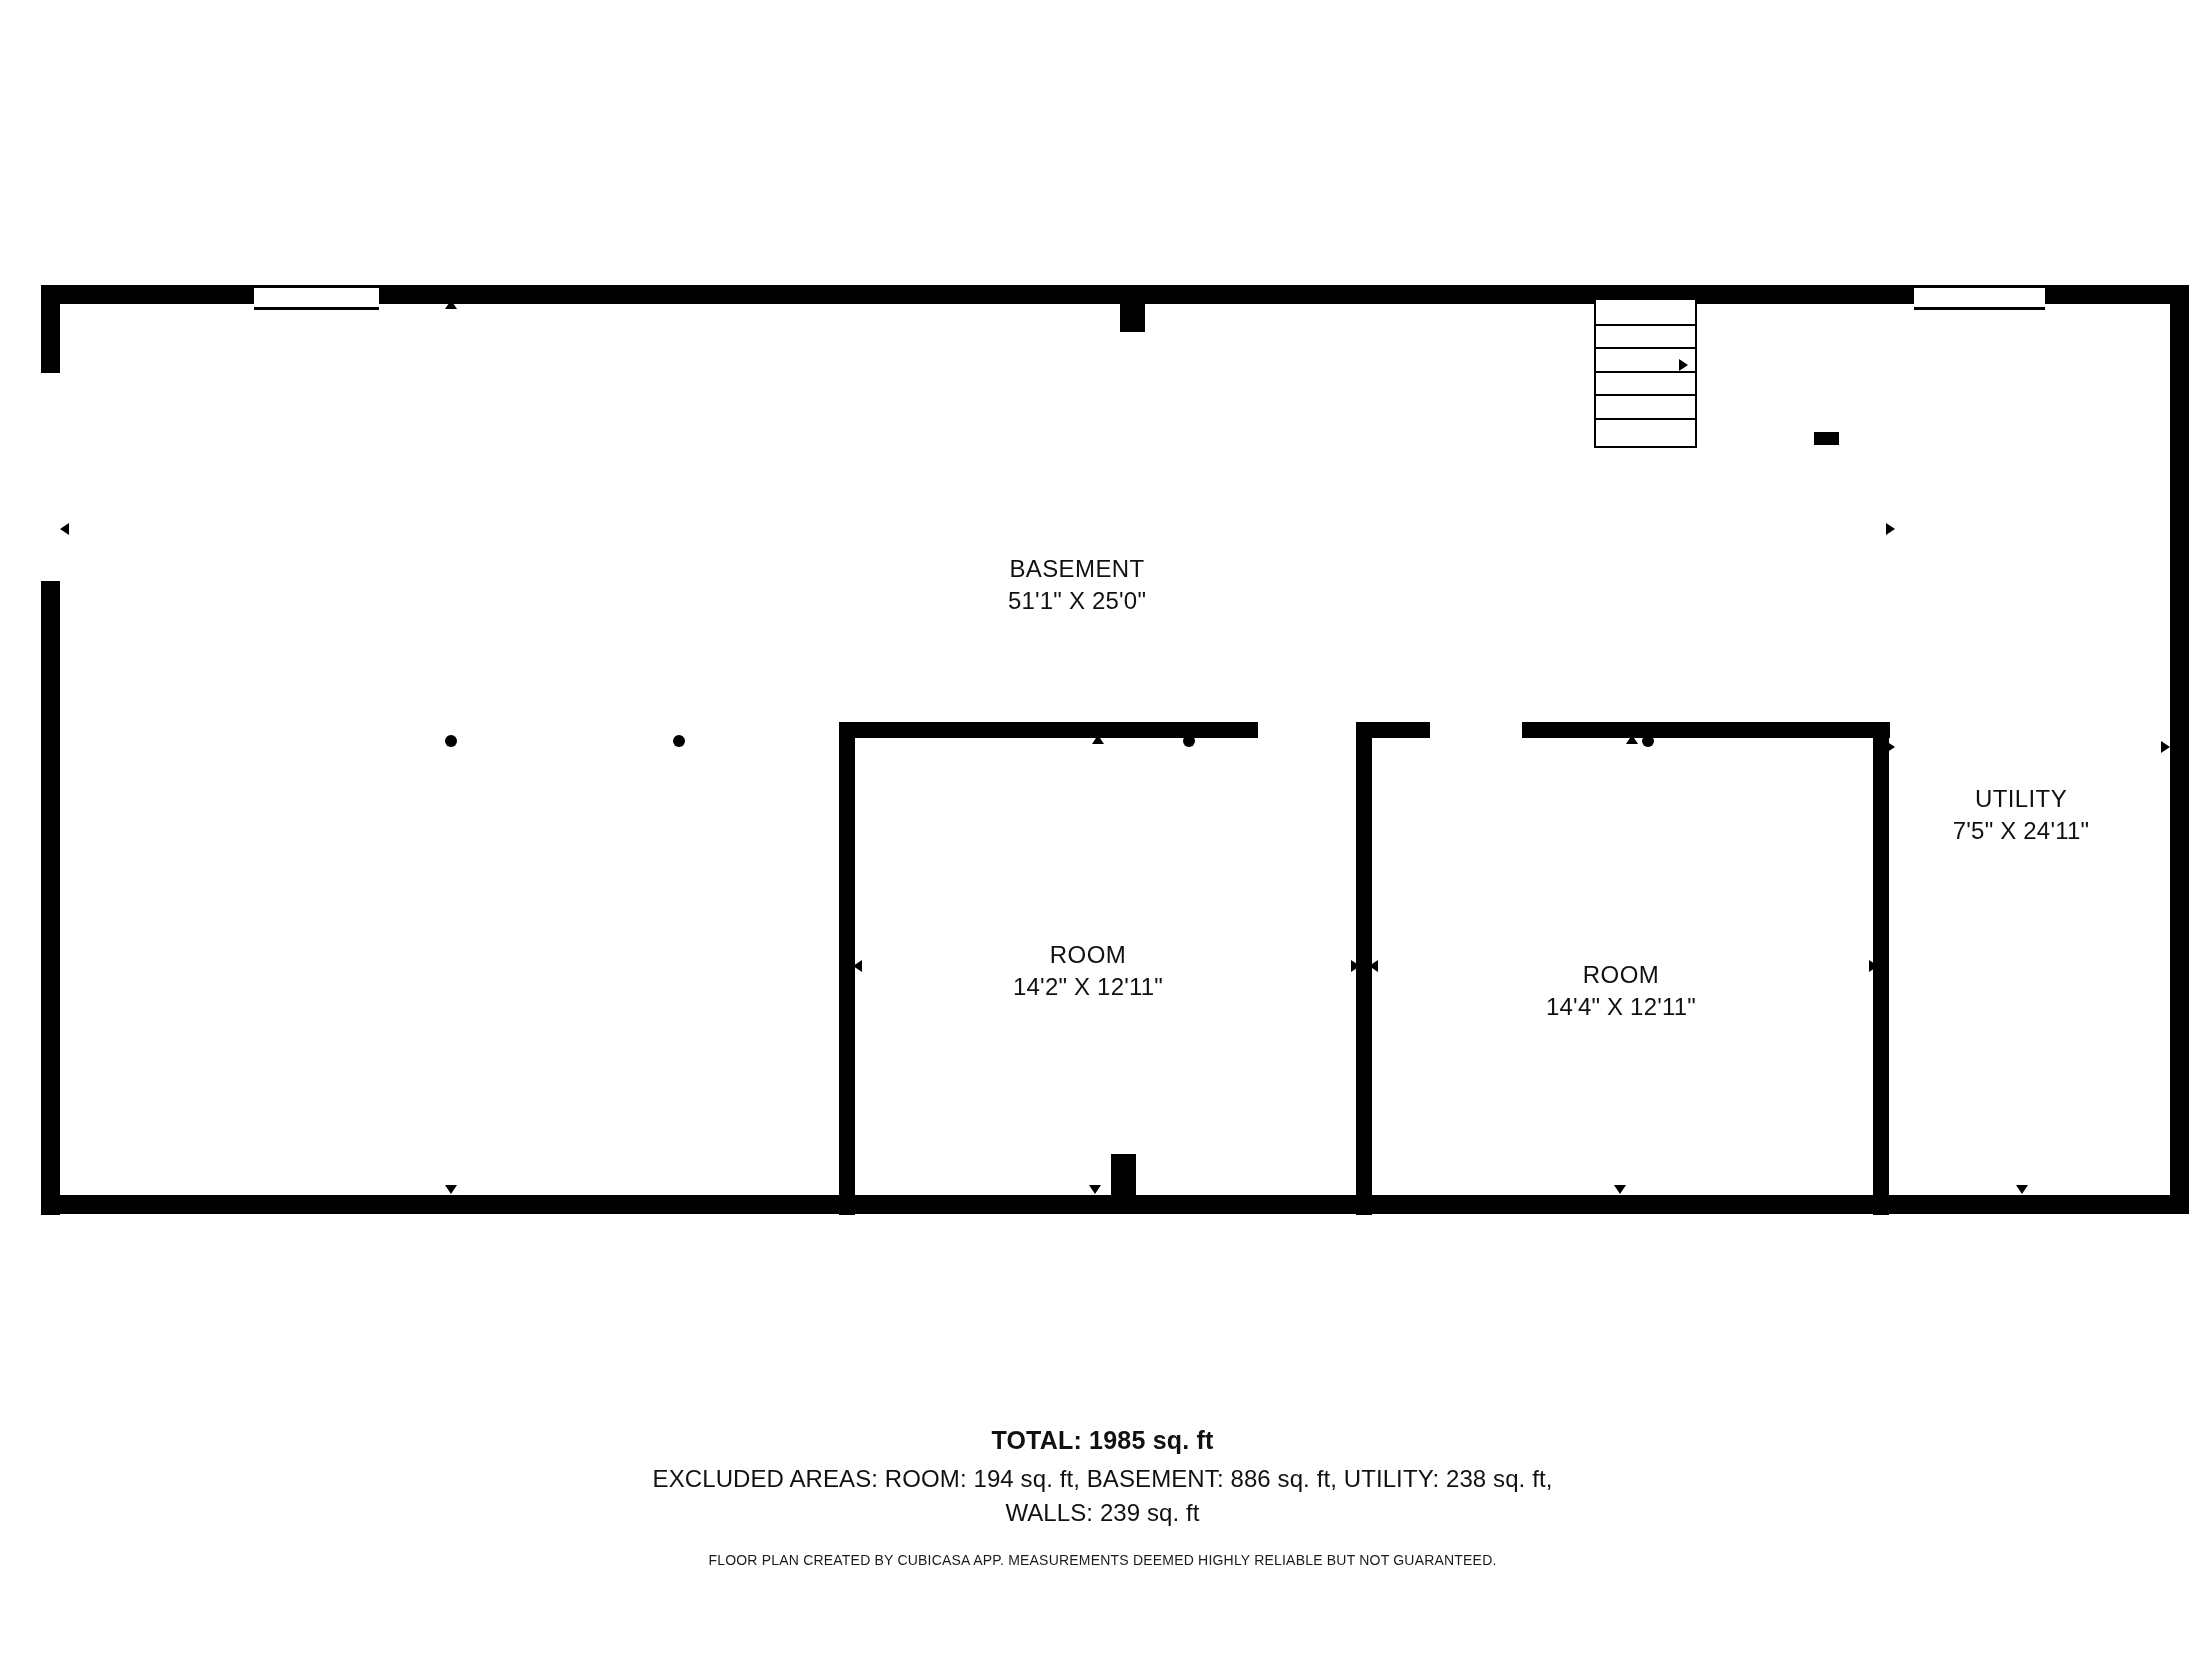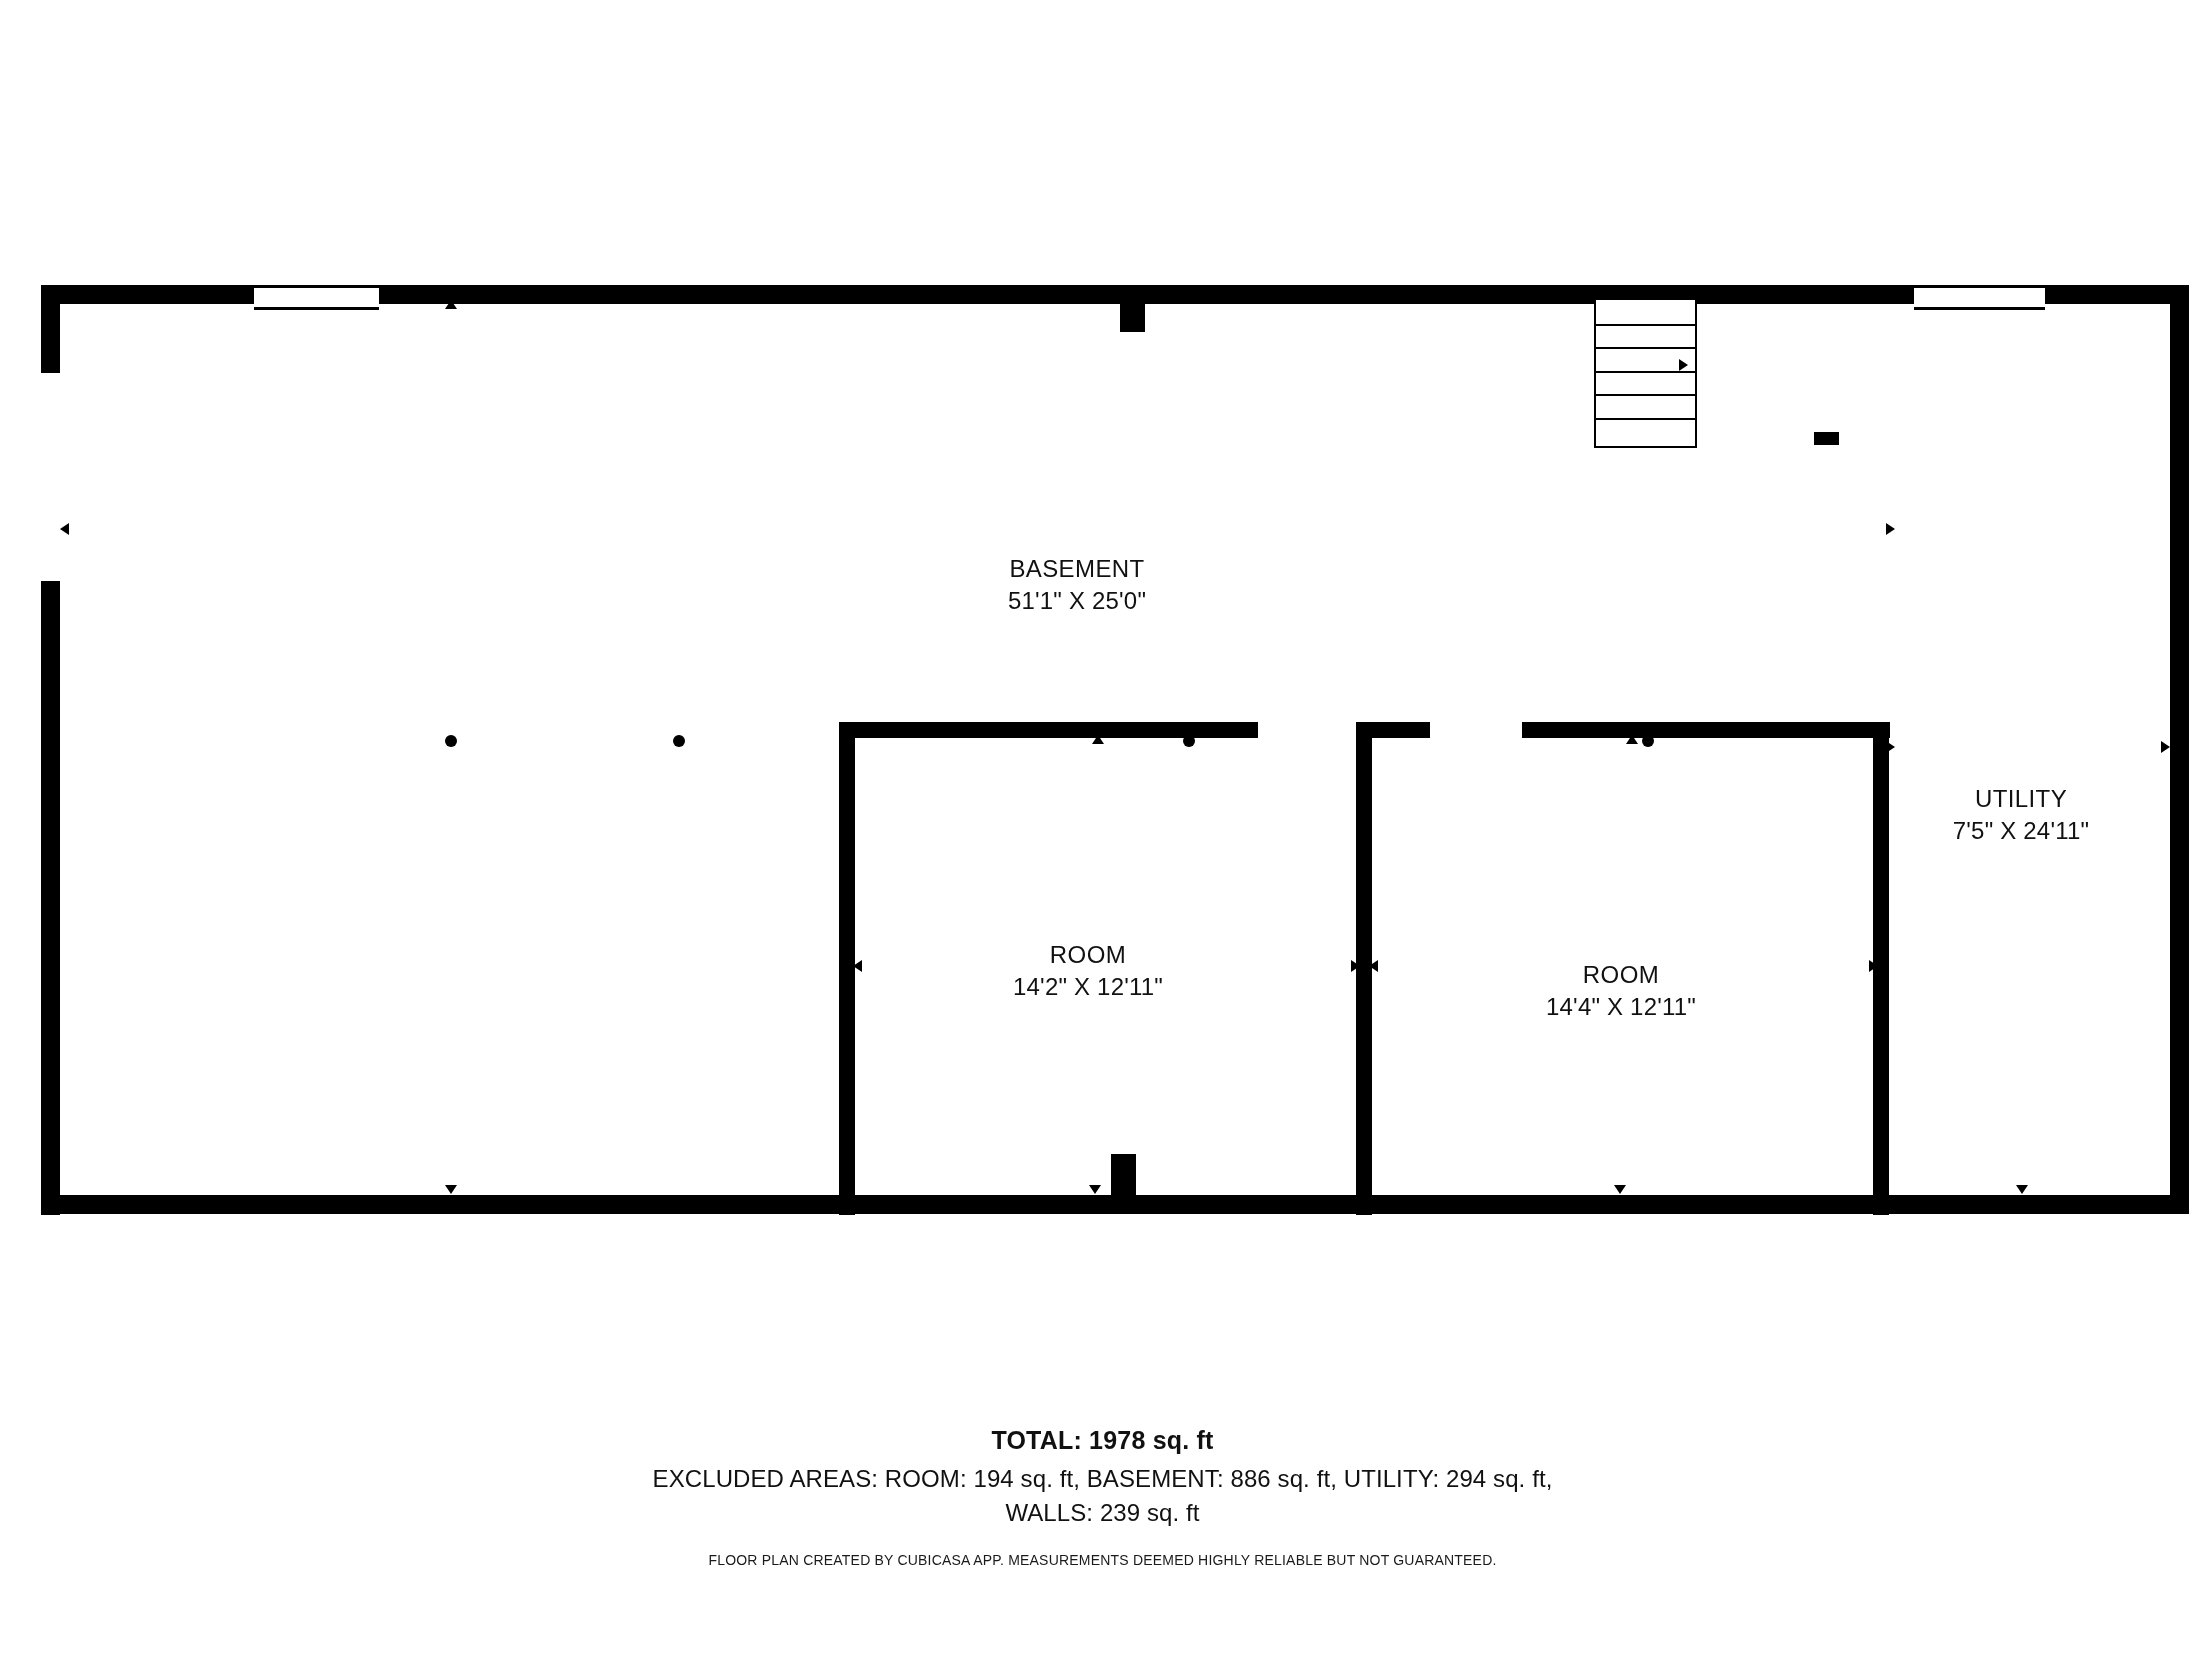--- a/index.html
+++ b/index.html
@@ -225,18 +225,18 @@
   </div>
 
   <div class="room-label" style="left:2021px; top:739px;margin-top:44px;">
     <span class="name">UTILITY</span>
     <span class="dims">7'5" X 24'11"</span>
   </div>
 
 </div>
 
 <div id="summary">
-  <div class="total">TOTAL: 1978 sq. ft</div>
-  <div class="line">EXCLUDED AREAS: ROOM: 194 sq. ft, BASEMENT: 886 sq. ft, UTILITY: 294 sq. ft,</div>
+  <div class="total">TOTAL: 1985 sq. ft</div>
+  <div class="line">EXCLUDED AREAS: ROOM: 194 sq. ft, BASEMENT: 886 sq. ft, UTILITY: 238 sq. ft,</div>
   <div class="line">WALLS: 239 sq. ft</div>
   <div class="disclaimer">FLOOR PLAN CREATED BY CUBICASA APP. MEASUREMENTS DEEMED HIGHLY RELIABLE BUT NOT GUARANTEED.</div>
 </div>
 
 
 </body></html>

